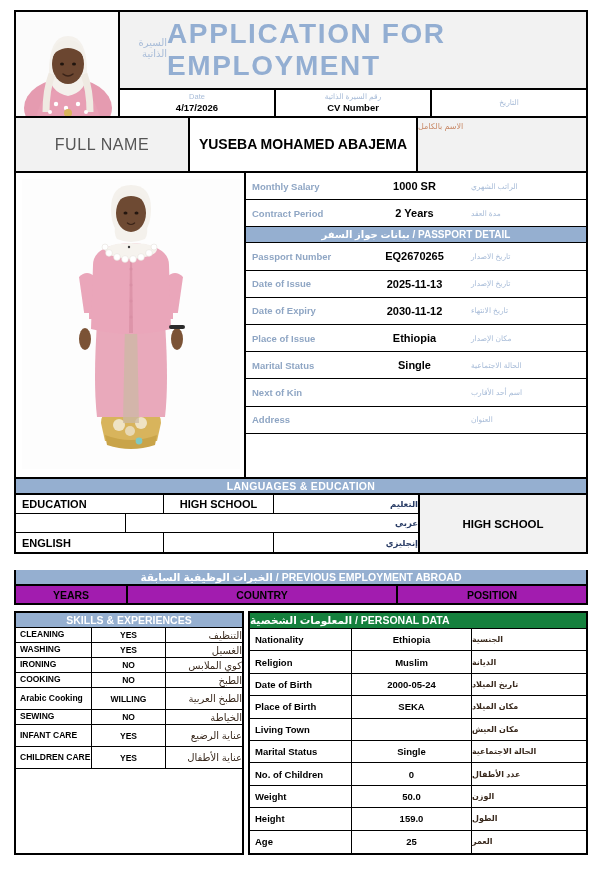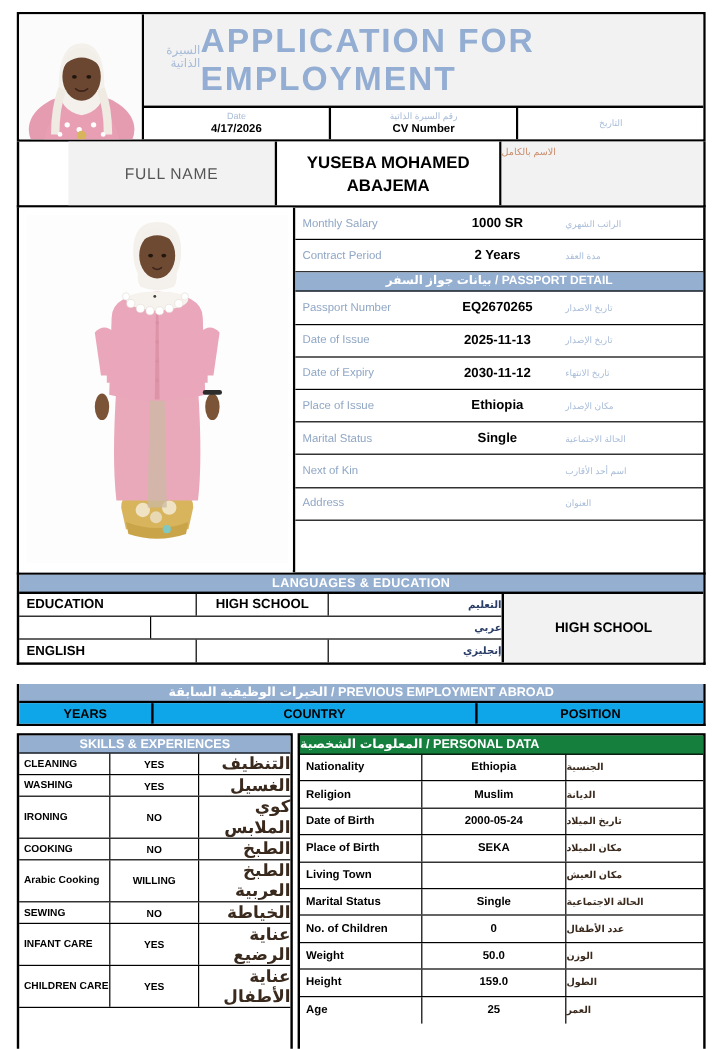--- a/index.html
+++ b/index.html
@@ -21,65 +21,65 @@
   .title-en{font-size:28px;font-weight:bold;color:#93aed2;letter-spacing:1.6px;}
   .daterow{height:26px;display:flex;}
   .daterow .c{flex:1;border-right:2px solid #000;display:flex;flex-direction:column;align-items:center;justify-content:center;background:#fff;}
   .daterow .c:last-child{border-right:none;}
   .dlabel{font-size:7.5px;color:#a8bcd8;line-height:1.25;}
   .dvalue{font-size:9.5px;font-weight:bold;color:#000;line-height:1.25;}
   .dlabel.ar{direction:rtl;}
 
   
   .name-wrap{border:2px solid #000;border-top:none;display:flex;height:55px;box-sizing:border-box;}
-  .name-left{width:172px;background:#f2f2f2;border-right:2px solid #000;display:flex;align-items:center;justify-content:center;font-size:13px;color:#555;letter-spacing:.6px;margin-left:41px;}
+  .name-left{width:172px;background:#f2f2f2;border-right:2px solid #000;display:flex;align-items:center;justify-content:center;font-size:16px;color:#555;letter-spacing:.6px;}
   .name-mid{flex:1;background:#fff;border-right:2px solid #000;display:flex;align-items:center;justify-content:center;text-align:center;font-size:14px;font-weight:bold;line-height:1.35;padding:0 6px;box-sizing:border-box;}
   .name-right{width:168px;background:#f2f2f2;display:flex;align-items:flex-start;justify-content:flex-end;padding:4px 6px 0 0;box-sizing:border-box;font-size:8px;color:#c98b6a;direction:rtl;}
 
   
   .mid-wrap{display:flex;border:2px solid #000;border-top:none;box-sizing:border-box;height:306px;}
   .bigphoto{width:230px;border-right:2px solid #000;box-sizing:border-box;background:#fff;position:relative;overflow:hidden;}
   .passport{flex:1;display:flex;flex-direction:column;}
   .prow{display:flex;height:27.2px;border-bottom:1px solid #000;box-sizing:border-box;}
   .prow:last-child{border-bottom:none;}
-  .plabel{width:112px;display:flex;align-items:center;padding-left:6px;box-sizing:border-box;font-size:9.5px;font-weight:normal;color:#8fa6c4;}
+  .plabel{width:112px;display:flex;align-items:center;padding-left:6px;box-sizing:border-box;font-size:9.5px;font-weight:bold;color:#8fa6c4;}
   .pvalue{flex:1;display:flex;align-items:center;justify-content:center;font-size:11px;font-weight:bold;color:#000;}
   .par{width:115px;display:flex;align-items:center;justify-content:flex-end;padding-right:6px;box-sizing:border-box;font-size:7.5px;color:#a8bcd8;direction:rtl;}
   .secbar{background:#95afd0;color:#fff;font-size:10px;font-weight:bold;text-align:right;display:flex;align-items:center;justify-content:center;height:15px;border-bottom:1px solid #000;}
 
   
   .lang-wrap{border:2px solid #000;border-top:none;box-sizing:border-box;}
   .lang-bar{background:#95afd0;color:#fff;font-size:10.5px;font-weight:bold;text-align:center;height:14px;line-height:14px;letter-spacing:.3px;border-bottom:2px solid #000;}
   .lang-body{display:flex;border-radius:16px;}
   .lang-left{flex:1;}
   .lrow{display:flex;height:19px;border-bottom:1px solid #000;box-sizing:border-box;}
   .lrow:last-child{border-bottom:none;}
   .lc1{width:148px;border-right:1px solid #000;display:flex;align-items:center;padding-left:6px;box-sizing:border-box;font-size:11px;font-weight:bold;}
   .lc2{width:110px;border-right:1px solid #000;display:flex;align-items:center;justify-content:center;box-sizing:border-box;font-size:11px;font-weight:bold;}
   .lc3{flex:1;display:flex;align-items:center;padding-left:6px;box-sizing:border-box;font-size:8.5px;font-weight:bold;color:#2a3d66;direction:rtl;justify-content:flex-start;}
   .lang-right{width:168px;border-left:2px solid #000;background:#f2f2f2;display:flex;align-items:center;justify-content:center;font-size:11.5px;font-weight:bold;box-sizing:border-box;}
 
   
   .prev-wrap{border:2px solid #000;border-top:none;box-sizing:border-box;margin-top:16px;}
   .prev-bar{background:#95afd0;color:#fff;font-size:10.5px;font-weight:bold;text-align:center;height:14px;line-height:14px;border-bottom:2px solid #000;}
-  .prev-head{display:flex;height:17px;background:#0ea5e9;}
+  .prev-head{display:flex;height:17px;background:#a21caf;}
   .prev-head div{display:flex;align-items:center;justify-content:center;font-size:10.5px;font-weight:bold;border-right:2px solid #000;box-sizing:border-box;}
   .prev-head div:last-child{border-right:none;}
   .ph1{width:112px;}
   .ph2{width:270px;}
   .ph3{flex:1;}
 
   
   .bot-wrap{display:flex;margin-top:6px;gap:4px;}
   .skills{width:230px;border:2px solid #000;box-sizing:border-box;}
   .skills-bar{background:#95afd0;color:#fff;font-size:10.5px;font-weight:bold;text-align:center;height:14px;line-height:14px;border-bottom:1px solid #000;}
   .srow{display:flex;border-bottom:1px solid #000;box-sizing:border-box;min-height:15px;}
   .sc1{width:76px;border-right:1px solid #000;display:flex;align-items:center;padding-left:4px;box-sizing:border-box;font-size:8.5px;font-weight:bold;line-height:1.12;}
   .sc2{width:74px;border-right:1px solid #000;display:flex;align-items:center;justify-content:center;box-sizing:border-box;font-size:8.5px;font-weight:bold;}
-  .sc3{flex:1;display:flex;align-items:center;justify-content:flex-start;padding-left:5px;box-sizing:border-box;font-size:14px;font-weight:bold;color:#3a2a1e;direction:rtl;}
+  .sc3{flex:1;display:flex;align-items:center;justify-content:flex-start;padding-left:5px;box-sizing:border-box;font-size:10px;font-weight:normal;color:#3a2a1e;direction:rtl;}
   .sfill{height:62px;}
 
   .pdata{flex:1;border:2px solid #000;box-sizing:border-box;}
   .pd-bar{background:#15803d;color:#fff;font-size:10.5px;font-weight:bold;text-align:left;height:15px;line-height:15px;border-bottom:1px solid #000;}
   .pdrow{display:flex;height:22.4px;border-bottom:1px solid #000;box-sizing:border-box;}
   .pdrow:last-child{border-bottom:none;}
   .pdc1{width:102px;border-right:1px solid #000;display:flex;align-items:center;padding-left:5px;box-sizing:border-box;font-size:9.5px;font-weight:bold;}
   .pdc2{width:120px;border-right:1px solid #000;display:flex;align-items:center;justify-content:center;box-sizing:border-box;font-size:9.5px;font-weight:bold;}
   .pdc3{flex:1;display:flex;align-items:center;justify-content:flex-end;padding-right:5px;box-sizing:border-box;font-size:8px;font-weight:bold;color:#3a2a1e;direction:rtl;}
 </style>

